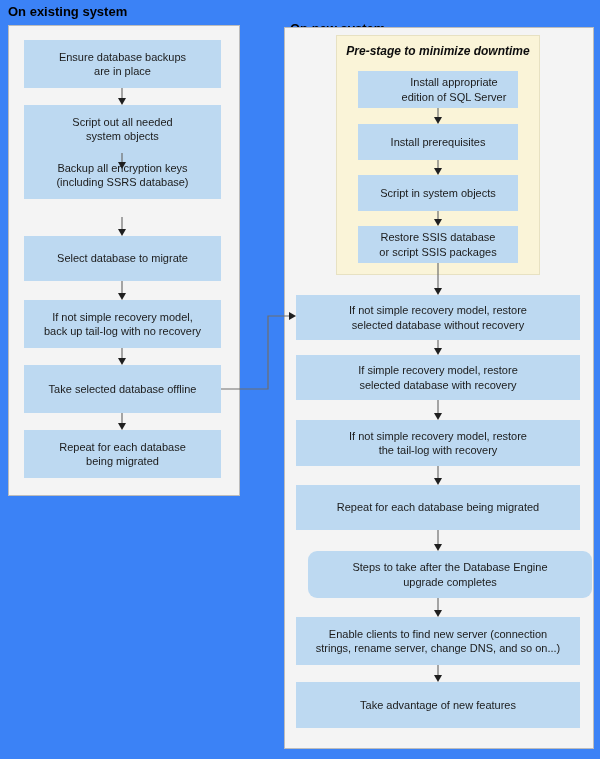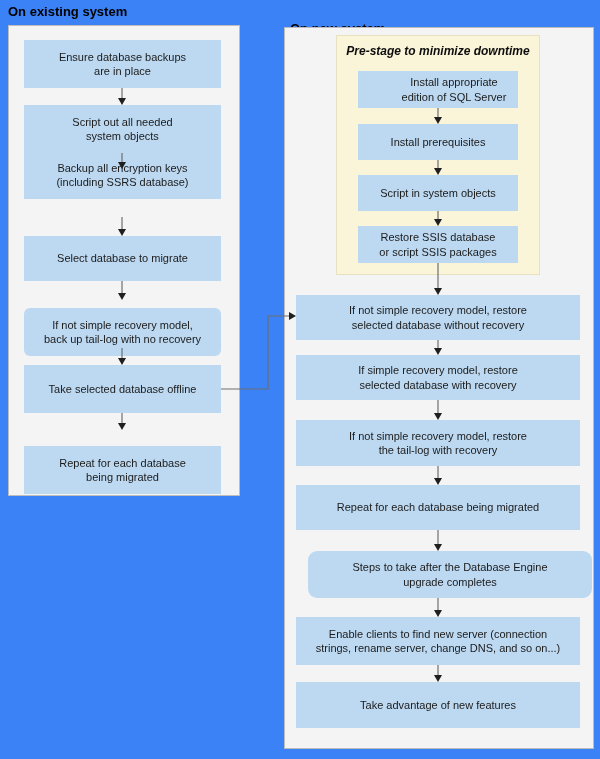--- a/index.html
+++ b/index.html
@@ -56,28 +56,28 @@
       <span>Script out all needed
 system objects</span>
     </div>
   <div class="box" style="left:24px; top:151px; width:197px; height:48px;">
       <span>Backup all encryption keys
 (including SSRS database)</span>
     </div>
   <div class="box" style="left:24px; top:236px; width:197px; height:45px;">
       <span>Select database to migrate</span>
     </div>
-  <div class="box" style="left:24px; top:308px; width:197px; height:48px;border-radius:6px;">
+  <div class="box" style="left:24px; top:300px; width:197px; height:48px;">
       <span>If not simple recovery model,
 back up tail-log with no recovery</span>
     </div>
   <div class="box" style="left:24px; top:365px; width:197px; height:48px;">
       <span>Take selected database offline</span>
     </div>
-  <div class="box" style="left:24px; top:430px; width:197px; height:48px;margin-top:16px;">
+  <div class="box" style="left:24px; top:430px; width:197px; height:48px;">
       <span>Repeat for each database
 being migrated</span>
     </div>
 
   <div class="box" style="left:358px; top:71px;  width:160px; height:37px;padding-left:35px;">
       <span>Install appropriate
 edition of SQL Server</span>
     </div>
   <div class="box" style="left:358px; top:124px; width:160px; height:36px;">
       <span>Install prerequisites</span>

